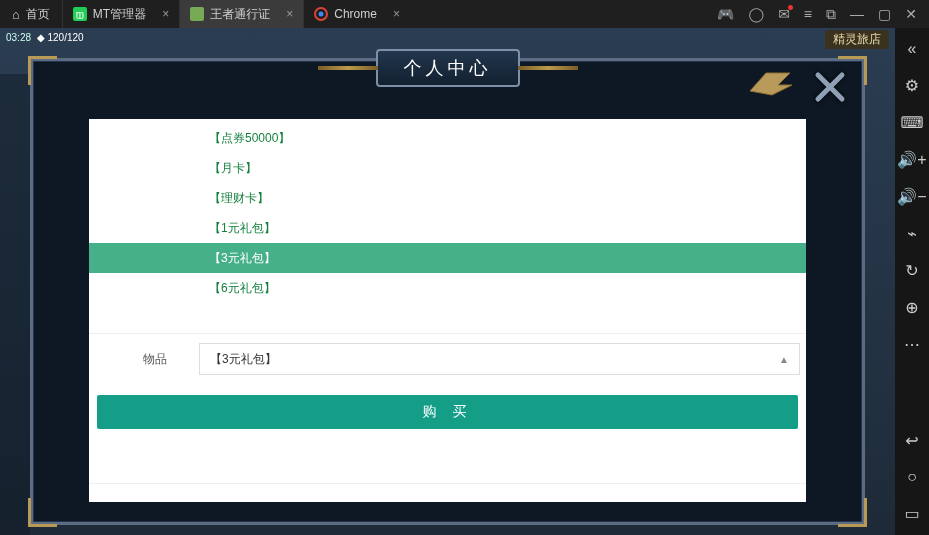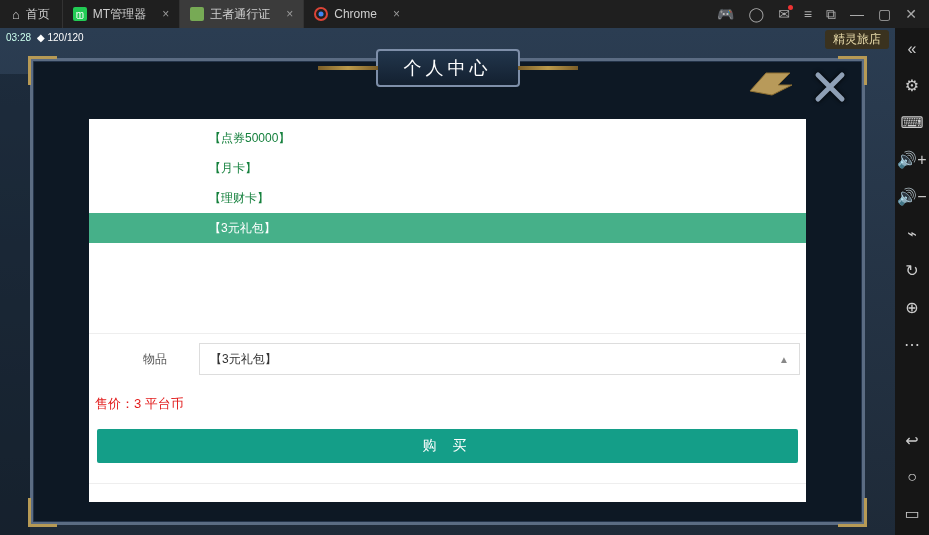--- a/index.html
+++ b/index.html
@@ -147,34 +147,33 @@
           <path d="M5 5 L29 29 M29 5 L5 29" stroke="#8fa0b6" stroke-width="5" stroke-linecap="round"></path>
         </svg>
     </div>
 
     <div class="panel">
 
       <div class="list-card">
         <div class="item-row">【点券50000】</div>
         <div class="item-row">【月卡】</div>
         <div class="item-row">【理财卡】</div>
+        <div class="item-row">【1元礼包】</div>
         <div class="item-row selected">【3元礼包】</div>
+        <div class="item-row">【6元礼包】</div>
       </div>
 
       <div class="selector">
         <div class="lbl">物品</div>
         <div class="sel">
           <span>【3元礼包】</span>
           <span class="caret">▲</span>
         </div>
       </div>
 
       <div class="details">
-        <div class="price">
-          <span>售价：</span><span>3 平台币</span>
-        </div>
         <div class="buy">购 买</div>
       </div>
 
       <div class="next-card"></div>
     </div>
   </div>
 </div>
 
 </body></html>

